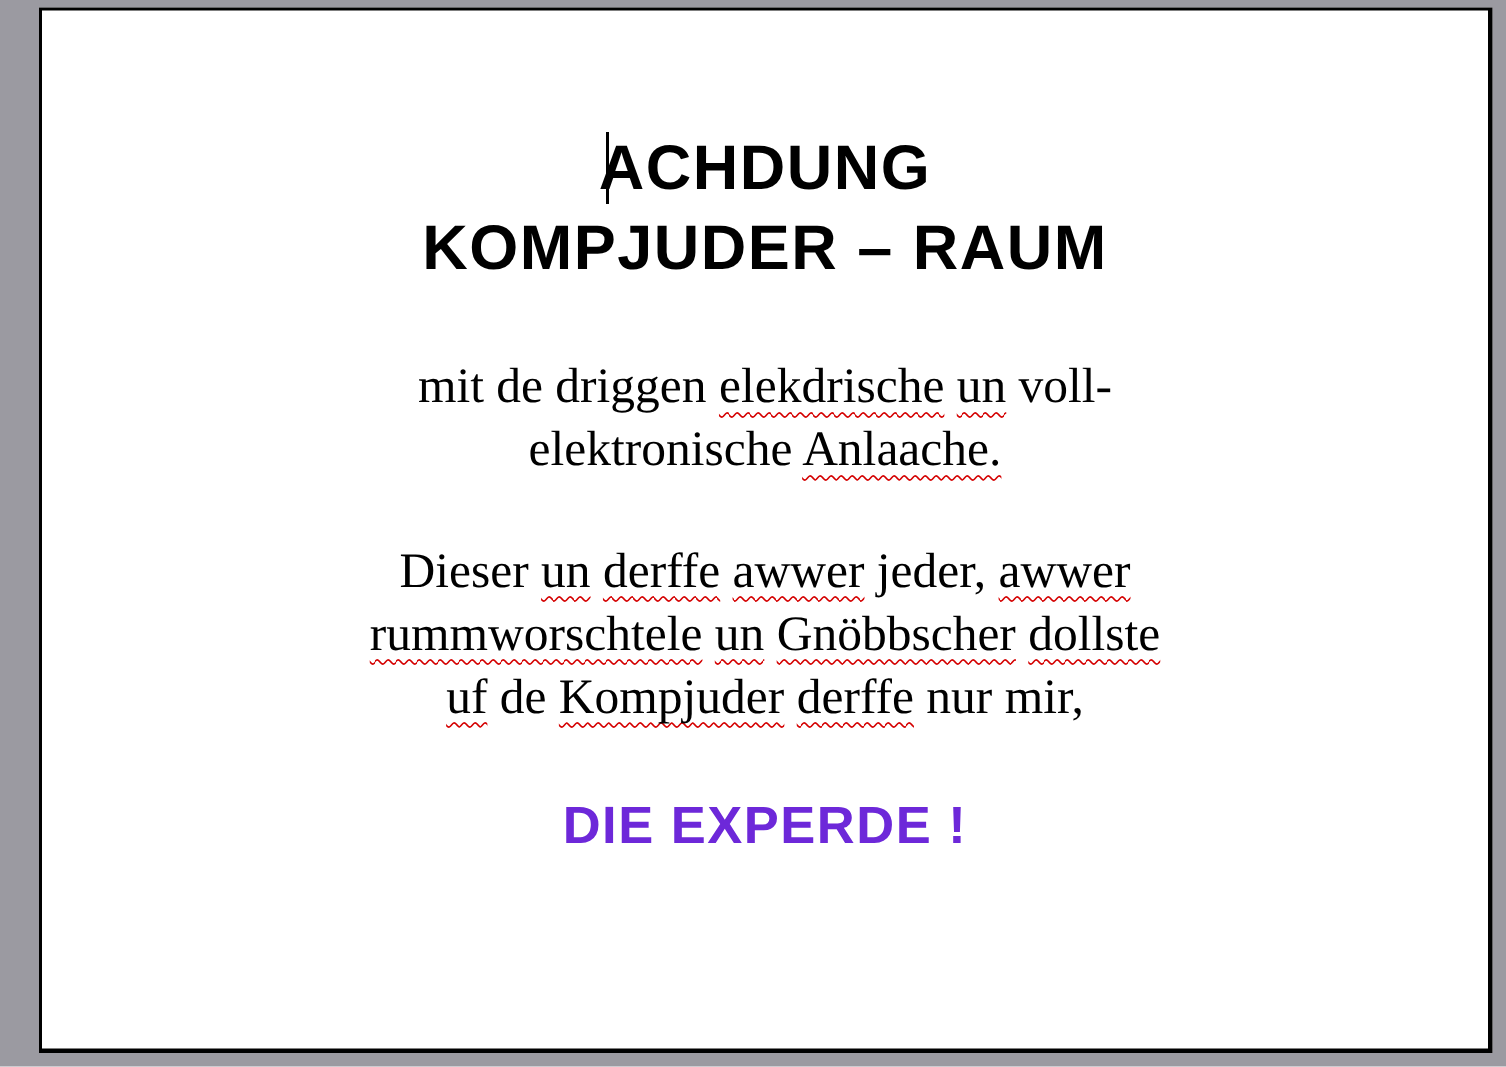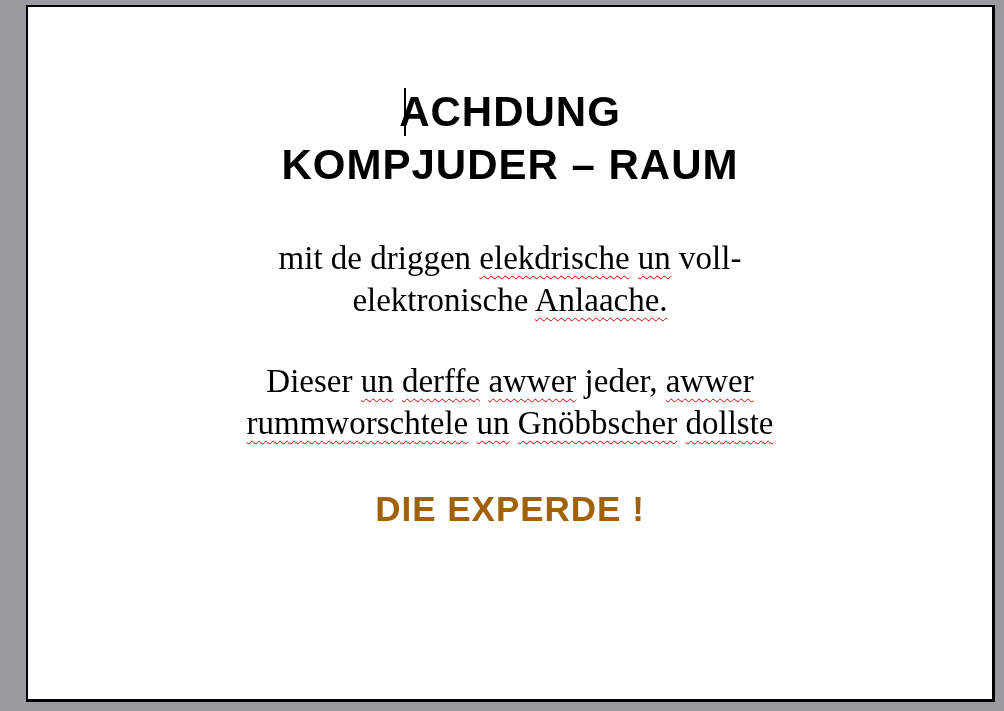--- a/index.html
+++ b/index.html
@@ -60,38 +60,39 @@
     text-underline-offset: 6px;
     text-decoration-skip-ink: none;
   }
   .closing-line {
     margin-top: 42px;
     font-family: "Liberation Sans", sans-serif;
     font-weight: 700;
     font-size: 35px;
     line-height: 46px;
     letter-spacing: 1px;
-    color: #a16207;
+    color: #6d28d9;
   }
 </style>
 </head>
 <body>
 
 <div class="screen" style="--workspace-bg: #9b9aa1; --page-bg: #ffffff; --border-color: #000000; --squiggle-color: #d40000;">
   <div class="page">
     <div class="caret"></div>
 
     <div class="title-line">ACHDUNG</div>
     <div class="title-line">KOMPJUDER – RAUM</div>
 
     <div class="para para-1">
         <div class="doc-line"><span class="seg">mit de driggen </span><span class="seg misspelled">elekdrische</span><span class="seg"> </span><span class="seg misspelled">un</span><span class="seg"> voll-</span></div>
         <div class="doc-line"><span class="seg">elektronische </span><span class="seg misspelled">Anlaache.</span></div>
       </div>
 
     <div class="para para-2">
         <div class="doc-line"><span class="seg">Dieser </span><span class="seg misspelled">un</span><span class="seg"> </span><span class="seg misspelled">derffe</span><span class="seg"> </span><span class="seg misspelled">awwer</span><span class="seg"> jeder, </span><span class="seg misspelled">awwer</span></div>
         <div class="doc-line"><span class="seg misspelled">rummworschtele</span><span class="seg"> </span><span class="seg misspelled">un</span><span class="seg"> </span><span class="seg misspelled">Gnöbbscher</span><span class="seg"> </span><span class="seg misspelled">dollste</span></div>
+        <div class="doc-line"><span class="seg misspelled">uf</span><span class="seg"> de </span><span class="seg misspelled">Kompjuder</span><span class="seg"> </span><span class="seg misspelled">derffe</span><span class="seg"> nur mir,</span></div>
       </div>
 
     <div class="closing-line">DIE EXPERDE !</div>
   </div>
 </div>
 
 </body></html>

